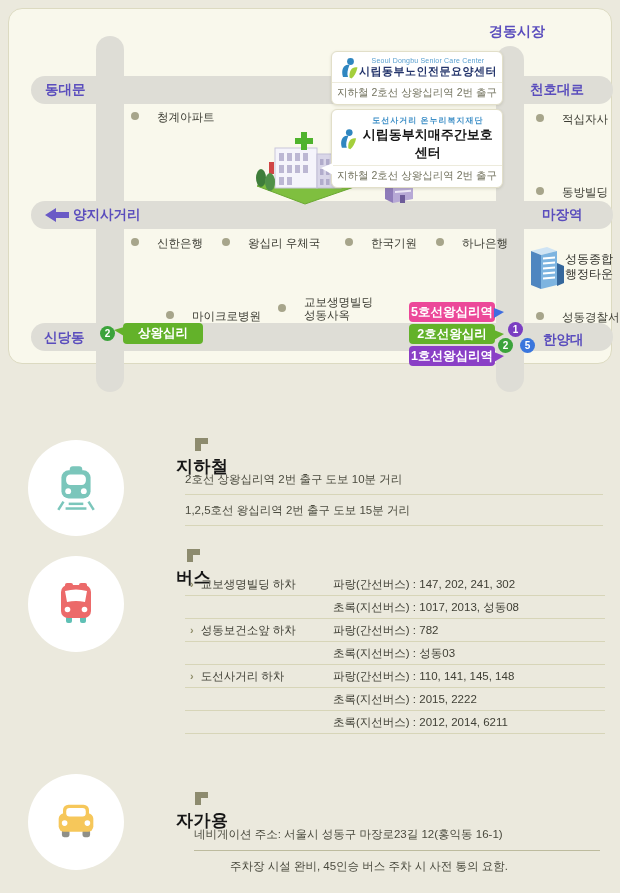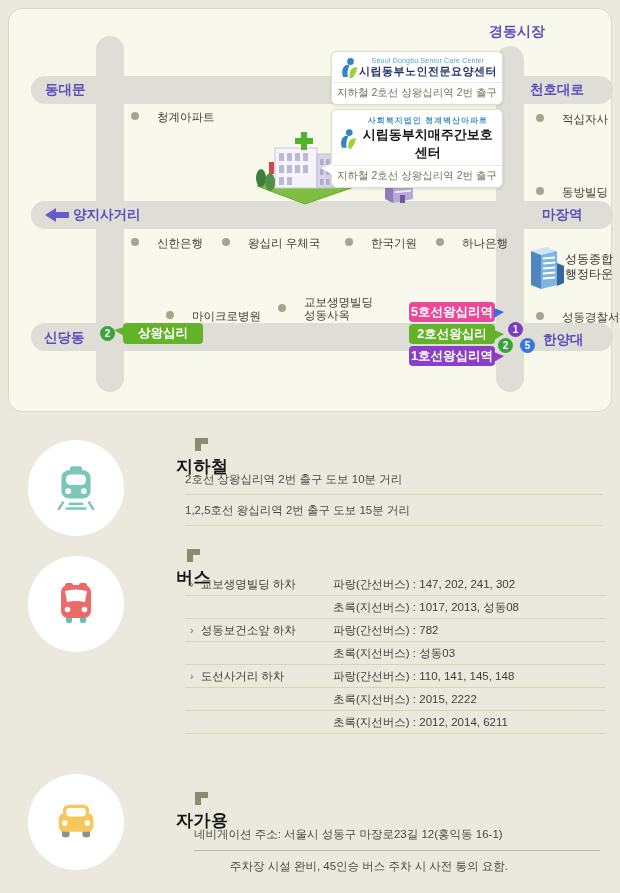--- a/index.html
+++ b/index.html
@@ -1,20 +1,20 @@
 <!DOCTYPE html>
 <html><head>
 <meta charset="utf-8">
 <style>
   * { margin:0; padding:0; box-sizing:border-box; }
   body { font-family:"Liberation Sans", sans-serif; }
   .page { position:relative; width:620px; height:893px; background:#ebe9dd; overflow:hidden; }
 
   
-  .map-panel { position:absolute; left:8px; top:8px; width:604px; height:404px;
+  .map-panel { position:absolute; left:8px; top:8px; width:604px; height:356px;
     background:#f9f8ec; border:1px solid #dcdac1; border-radius:14px; }
   .road { position:absolute; background:#deddd6; border-radius:14px; }
   .road-h1 { left:22px; top:67px;  width:582px; height:28px; }
   .road-h2 { left:22px; top:192px; width:582px; height:28px; }
   .road-h3 { left:22px; top:314px; width:582px; height:28px; }
   .road-v1 { left:87px;  top:27px; width:28px; height:356px; }
   .road-v2 { left:487px; top:37px; width:28px; height:346px; }
 
   .rl { position:absolute; color:#5a4dbd; font-weight:bold; font-size:13.5px; white-space:nowrap; }
   .market-label { position:absolute; left:480px; top:14px; color:#5a4dbd; font-weight:bold; font-size:14px; }
@@ -221,21 +221,21 @@
     </div>
 
     <div class="ibox ibox2">
       <div class="ibox-top">
         <svg width="24" height="24" viewBox="0 0 22 22">
           <circle cx="13.5" cy="4.5" r="3.4" fill="#2f86c0"></circle>
           <path d="M6 20 C3.5 12 7.5 6.5 12.5 8 C10.5 13 9.8 17 11 20 Z" fill="#2f86c0"></path>
           <path d="M12.5 20.5 C12 13.5 15 9.5 20.5 10.5 C19.5 15.5 17 19.5 14.5 21.5 Z" fill="#a4cf3c"></path>
         </svg>
         <div class="ibox-texts">
-          <div class="ibox-en2">사회복지법인  청계벽산아파트</div>
+          <div class="ibox-en2">도선사거리  온누리복지재단</div>
           <div class="ibox-t2">시립동부치매주간보호센터</div>
         </div>
       </div>
       <div class="ibox-sub">지하철 2호선 상왕십리역 2번 출구</div>
     </div>
 
     <div class="sbadge sb5">5호선왕십리역</div>
     <div class="sbadge sb2">2호선왕십리</div>
     <div class="sbadge sb1">1호선왕십리역</div>
     <div class="lcirc c1">1</div>

